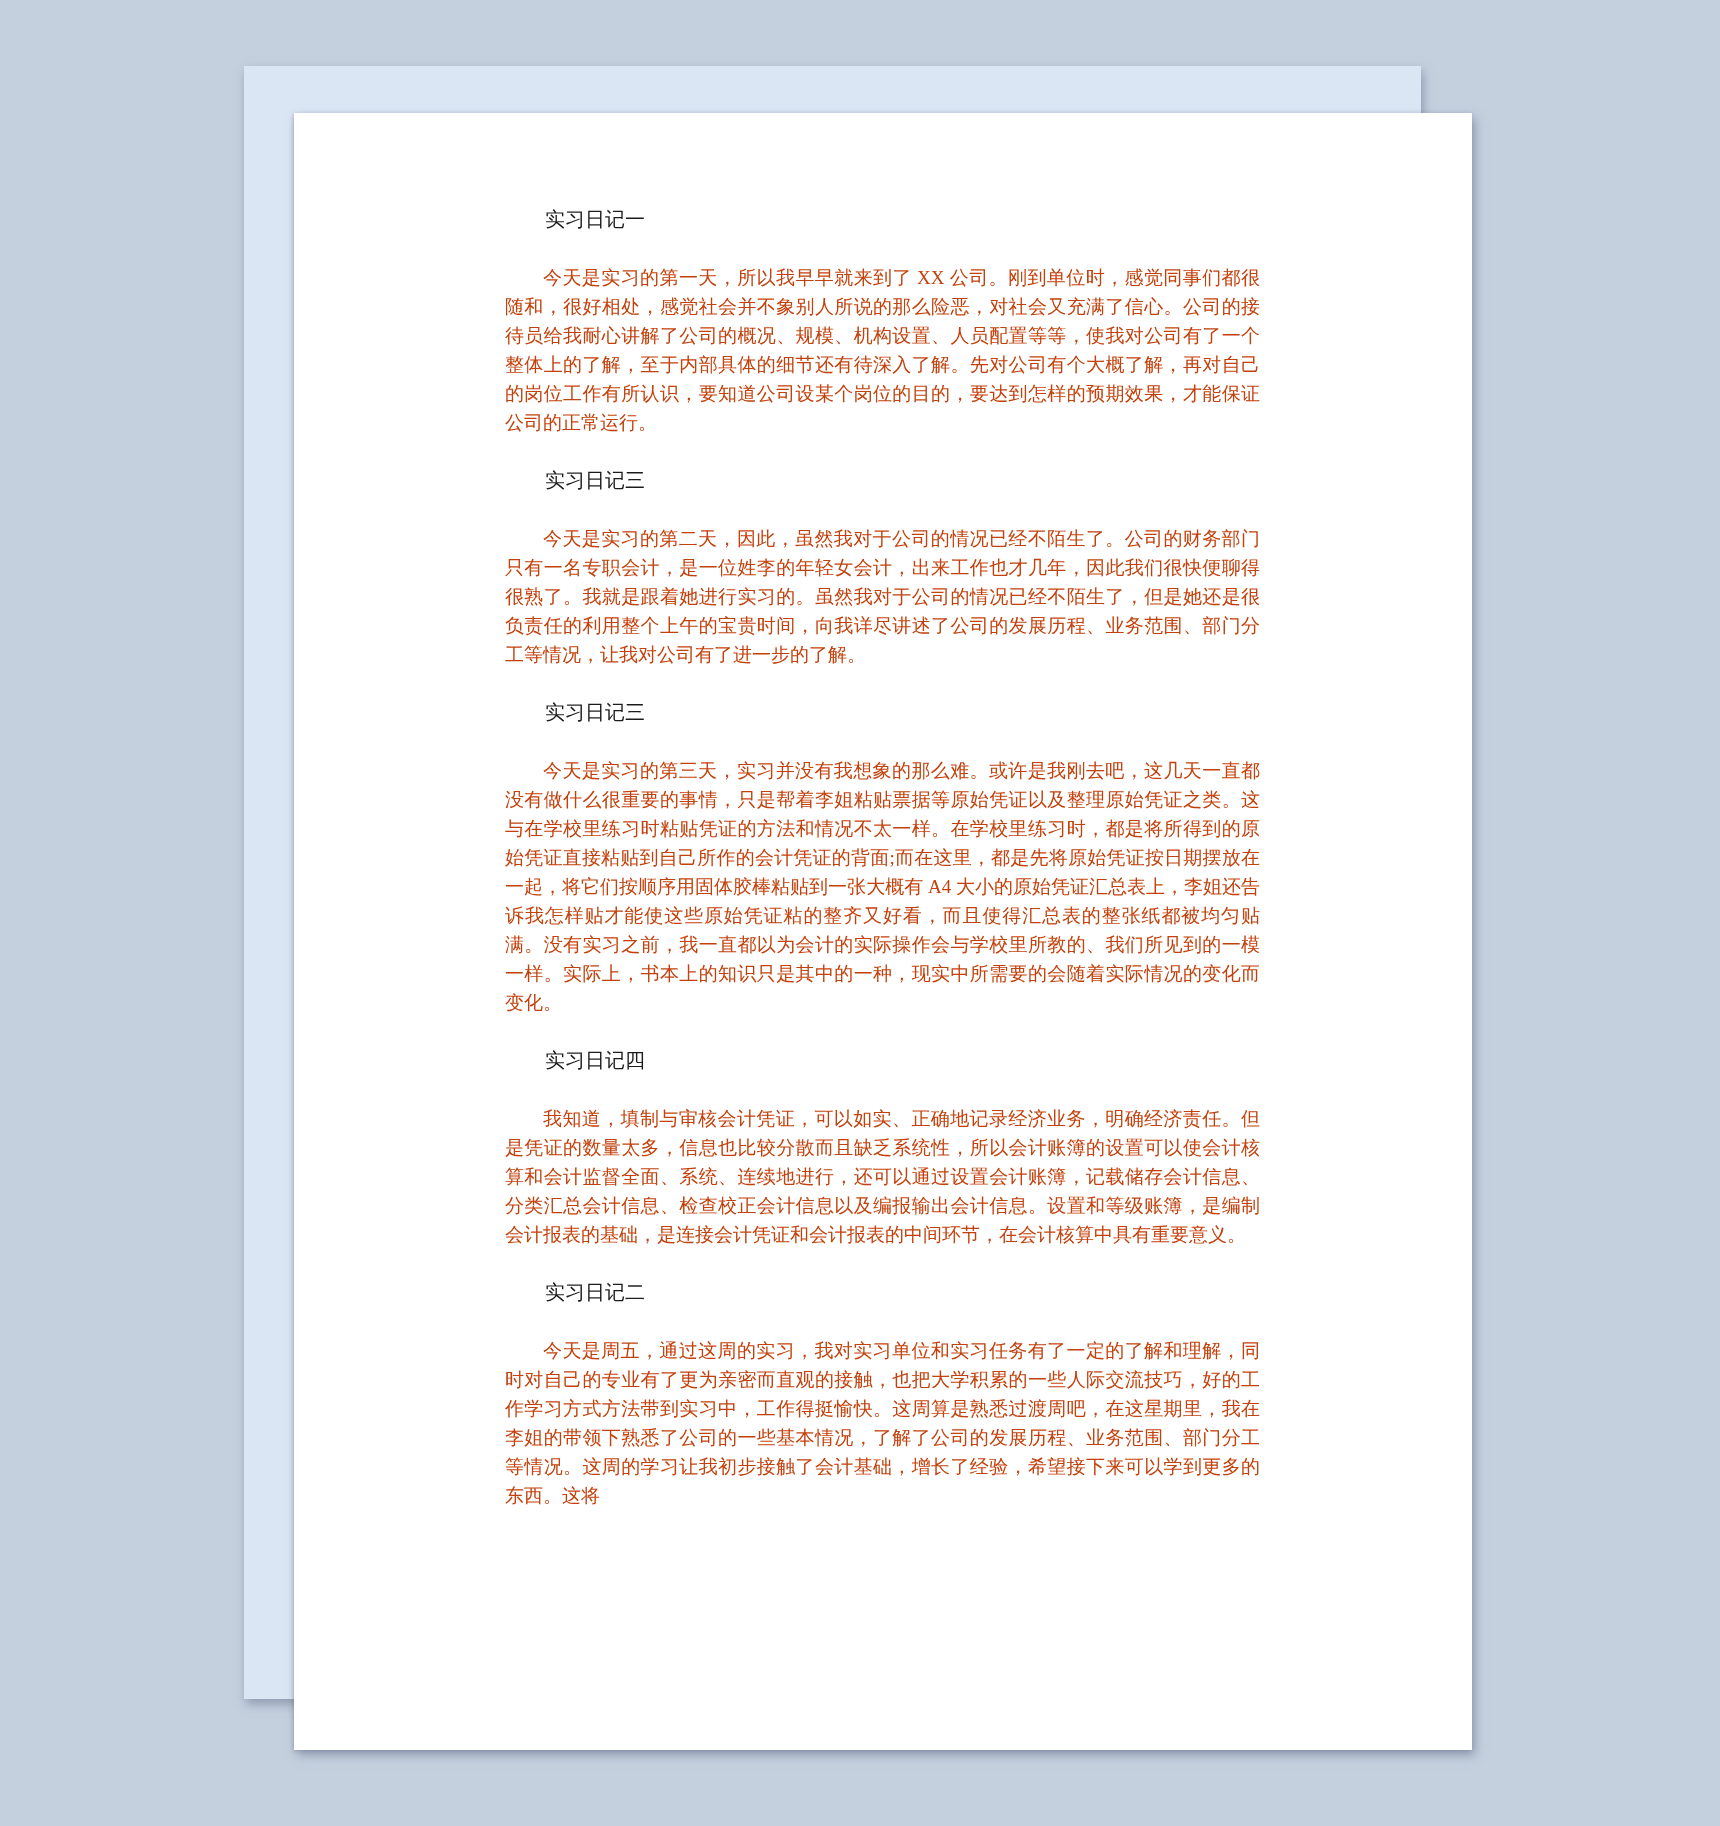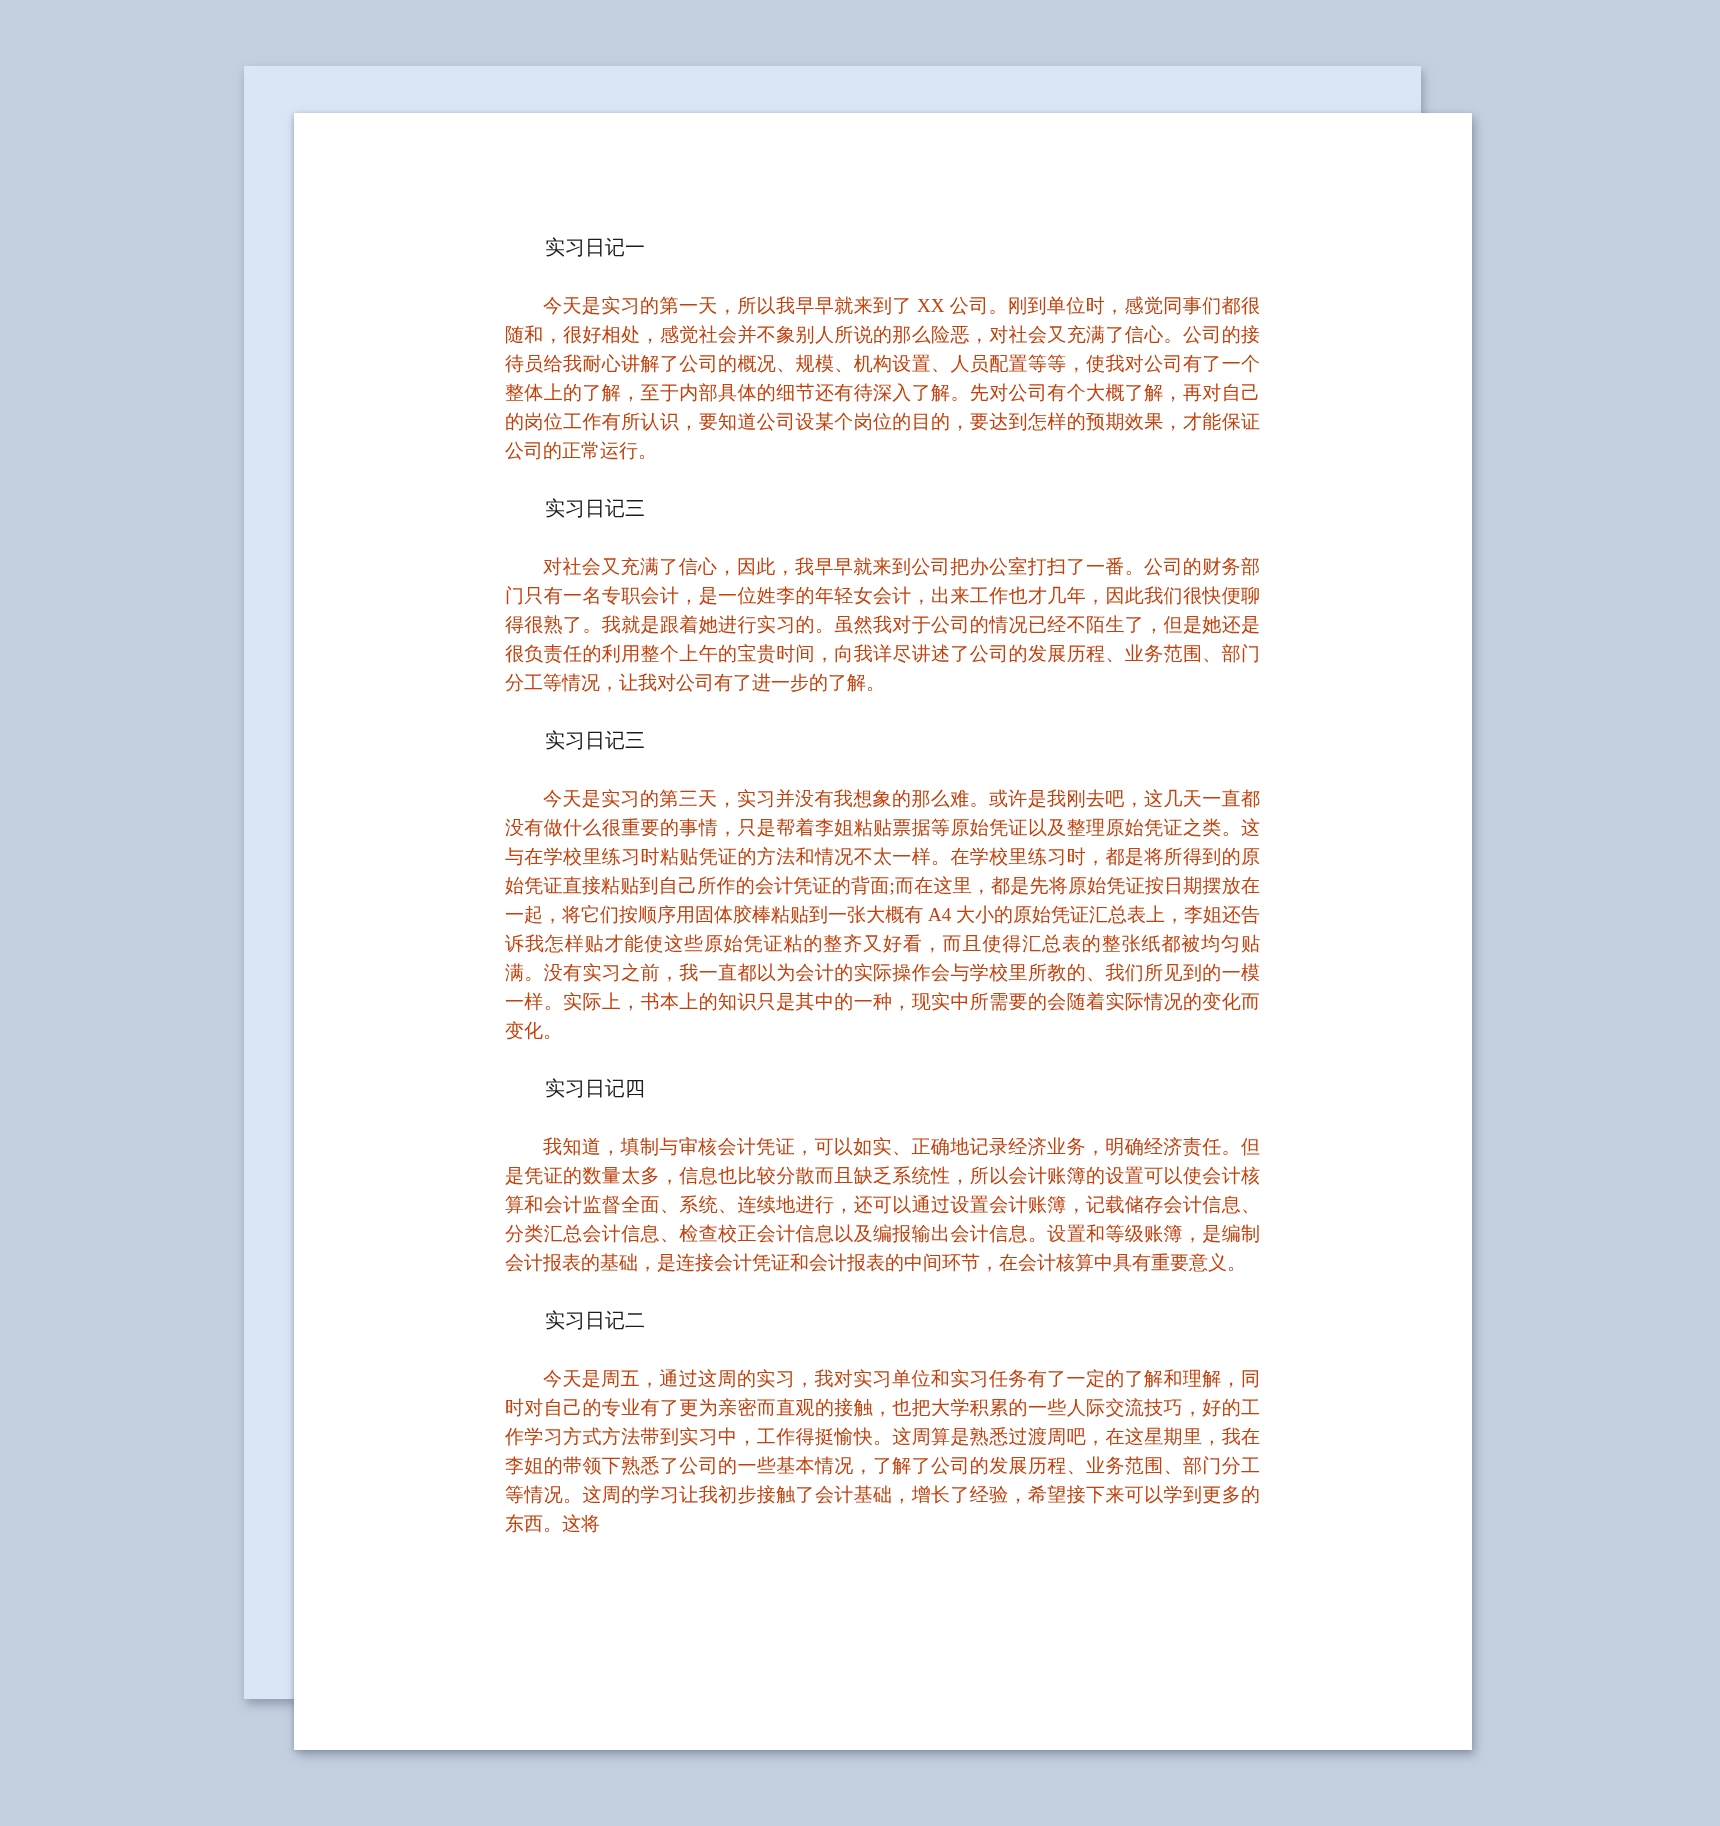--- a/index.html
+++ b/index.html
@@ -32,21 +32,21 @@
     height: 1637px;
     background: #ffffff;
     box-shadow: 3px 5px 10px rgba(96, 110, 135, 0.55),
                 -1px 1px 4px rgba(96, 110, 135, 0.30);
   }
   .doc-content {
     position: absolute;
     left: 211px;
     width: 755px;
     top: 0;
-    padding-top: 120px;
+    padding-top: 92px;
     color: #1c1c1c;
   }
   .diary-heading {
     margin: 0;
     font-size: 20px;
     font-weight: normal;
     line-height: 29px;
     text-indent: 2em;
     color: #1c1c1c;
   }
@@ -73,21 +73,21 @@
   <div class="front-page" style="background: rgb(255, 255, 255);">
     <div class="doc-content" style="color: rgb(28, 28, 28);">
 
       <section class="diary-section">
         <h2 class="diary-heading">实习日记一</h2>
         <p class="diary-body">今天是实习的第一天，所以我早早就来到了 XX 公司。刚到单位时，感觉同事们都很随和，很好相处，感觉社会并不象别人所说的那么险恶，对社会又充满了信心。公司的接待员给我耐心讲解了公司的概况、规模、机构设置、人员配置等等，使我对公司有了一个整体上的了解，至于内部具体的细节还有待深入了解。先对公司有个大概了解，再对自己的岗位工作有所认识，要知道公司设某个岗位的目的，要达到怎样的预期效果，才能保证公司的正常运行。</p>
       </section>
 
       <section class="diary-section">
         <h2 class="diary-heading">实习日记三</h2>
-        <p class="diary-body">对社会又充满了信心，因此，我早早就来到公司把办公室打扫了一番。公司的财务部门只有一名专职会计，是一位姓李的年轻女会计，出来工作也才几年，因此我们很快便聊得很熟了。我就是跟着她进行实习的。虽然我对于公司的情况已经不陌生了，但是她还是很负责任的利用整个上午的宝贵时间，向我详尽讲述了公司的发展历程、业务范围、部门分工等情况，让我对公司有了进一步的了解。</p>
+        <p class="diary-body">今天是实习的第二天，因此，虽然我对于公司的情况已经不陌生了。公司的财务部门只有一名专职会计，是一位姓李的年轻女会计，出来工作也才几年，因此我们很快便聊得很熟了。我就是跟着她进行实习的。虽然我对于公司的情况已经不陌生了，但是她还是很负责任的利用整个上午的宝贵时间，向我详尽讲述了公司的发展历程、业务范围、部门分工等情况，让我对公司有了进一步的了解。</p>
       </section>
 
       <section class="diary-section">
         <h2 class="diary-heading">实习日记三</h2>
         <p class="diary-body">今天是实习的第三天，实习并没有我想象的那么难。或许是我刚去吧，这几天一直都没有做什么很重要的事情，只是帮着李姐粘贴票据等原始凭证以及整理原始凭证之类。这与在学校里练习时粘贴凭证的方法和情况不太一样。在学校里练习时，都是将所得到的原始凭证直接粘贴到自己所作的会计凭证的背面;而在这里，都是先将原始凭证按日期摆放在一起，将它们按顺序用固体胶棒粘贴到一张大概有 A4 大小的原始凭证汇总表上，李姐还告诉我怎样贴才能使这些原始凭证粘的整齐又好看，而且使得汇总表的整张纸都被均匀贴满。没有实习之前，我一直都以为会计的实际操作会与学校里所教的、我们所见到的一模一样。实际上，书本上的知识只是其中的一种，现实中所需要的会随着实际情况的变化而变化。</p>
       </section>
 
       <section class="diary-section">
         <h2 class="diary-heading">实习日记四</h2>
         <p class="diary-body">我知道，填制与审核会计凭证，可以如实、正确地记录经济业务，明确经济责任。但是凭证的数量太多，信息也比较分散而且缺乏系统性，所以会计账簿的设置可以使会计核算和会计监督全面、系统、连续地进行，还可以通过设置会计账簿，记载储存会计信息、分类汇总会计信息、检查校正会计信息以及编报输出会计信息。设置和等级账簿，是编制会计报表的基础，是连接会计凭证和会计报表的中间环节，在会计核算中具有重要意义。</p>

